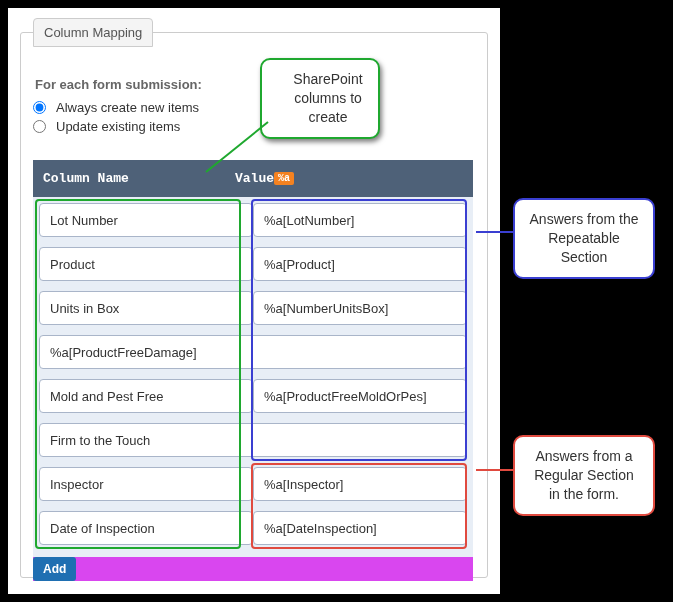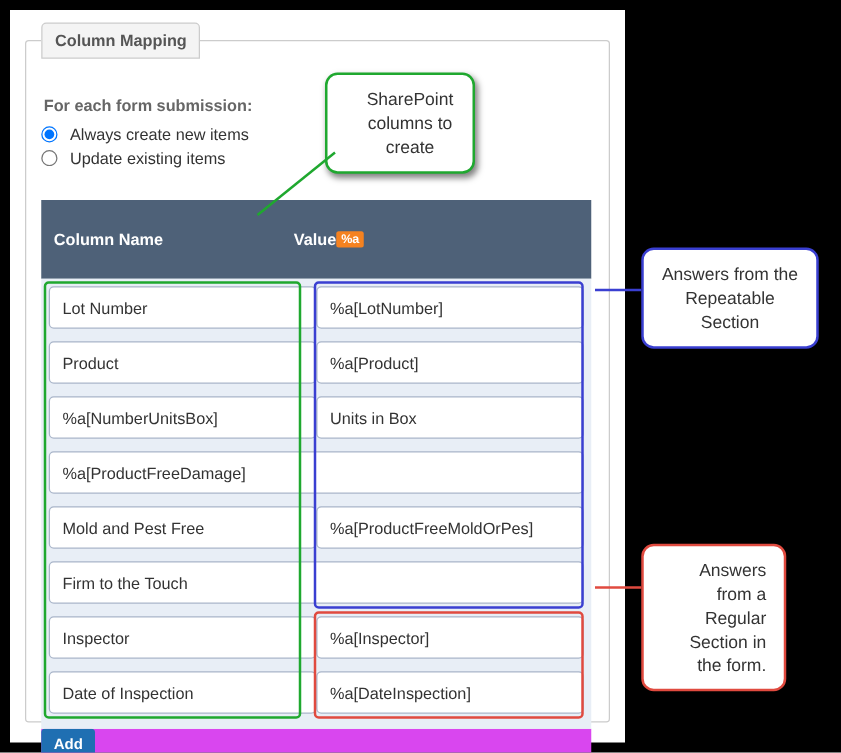--- a/index.html
+++ b/index.html
@@ -29,21 +29,20 @@
     padding: 14px 12px 0 12px;
     height: 560px;
   }
   fieldset.mapping > legend {
     background: #f4f4f4;
     border: 1px solid #ccc;
     border-radius: 4px 4px 0 0;
     padding: 6px 10px;
     color: #555;
     font-size: 13px;
-    font-weight: bold;
   }
   .intro {
     color: #666;
     font-weight: bold;
     margin: 16px 0 8px 2px;
   }
   .radio-row {
     display: flex;
     align-items: center;
     gap: 6px;
@@ -60,21 +59,21 @@
     border-spacing: 0;
     position: relative;
   }
   .th-row {
     display: flex;
     background: #4e6178;
     color: #fff;
     font-weight: bold;
     font-size: 13px;
   }
-  .th { padding: 24px 10px; }
+  .th { padding: 11px 10px; font-family: Liberation Mono, monospace; }
   .th.colname { width: 192px; }
   .th.colval  { flex: 1; display:flex; align-items:center; gap:0;}
   .badge {
     background: #f58220;
     color: #fff;
     border-radius: 2px;
     font-size: 10px;
     padding: 1px 4px;
     font-weight: bold;
   }
@@ -183,22 +182,22 @@
 
         <div class="row">
             <div class="cell"><input type="text" value="Lot Number" style=""></div>
             <div class="cell"><input type="text" value="%a[LotNumber]" style=""></div>
           </div>
           <div class="row">
             <div class="cell"><input type="text" value="Product" style=""></div>
             <div class="cell"><input type="text" value="%a[Product]" style=""></div>
           </div>
           <div class="row">
+            <div class="cell"><input type="text" value="Units in Box" style=""></div>
             <div class="cell"><input type="text" value="%a[NumberUnitsBox]" style=""></div>
-            <div class="cell"><input type="text" value="Units in Box" style=""></div>
           </div>
           <div class="row">
             <div class="cell"><input type="text" value="%a[ProductFreeDamage]" style=""></div>
           </div>
           <div class="row">
             <div class="cell"><input type="text" value="Mold and Pest Free" style=""></div>
             <div class="cell"><input type="text" value="%a[ProductFreeMoldOrPes]" style=""></div>
           </div>
           <div class="row">
             <div class="cell"><input type="text" value="Firm to the Touch" style=""></div>
@@ -222,21 +221,21 @@
     </div>
   </fieldset>
 </div>
 
 <div class="callout callout-green" style="left:260px; top:58px; width:120px;padding-left:30px;">
   <span>SharePoint columns to create</span>
 </div>
 <div class="callout callout-blue" style="left:513px; top:198px; width:142px;">
   <span>Answers from the Repeatable Section</span>
 </div>
-<div class="callout callout-red" style="left:513px; top:435px; width:116px;text-align:right;">
+<div class="callout callout-red" style="left:513px; top:435px; width:142px;">
   <span>Answers from a Regular Section in the form.</span>
 </div>
 
 <div class="lead" style="left:0; top:0; width:673px; height:602px;">
   <svg width="673" height="602">
 
     <line x1="268" y1="122" x2="206" y2="172" stroke="#1fa82f" stroke-width="2"></line>
 
     <line x1="513" y1="232" x2="476" y2="232" stroke="#3a3fd1" stroke-width="2"></line>
 

